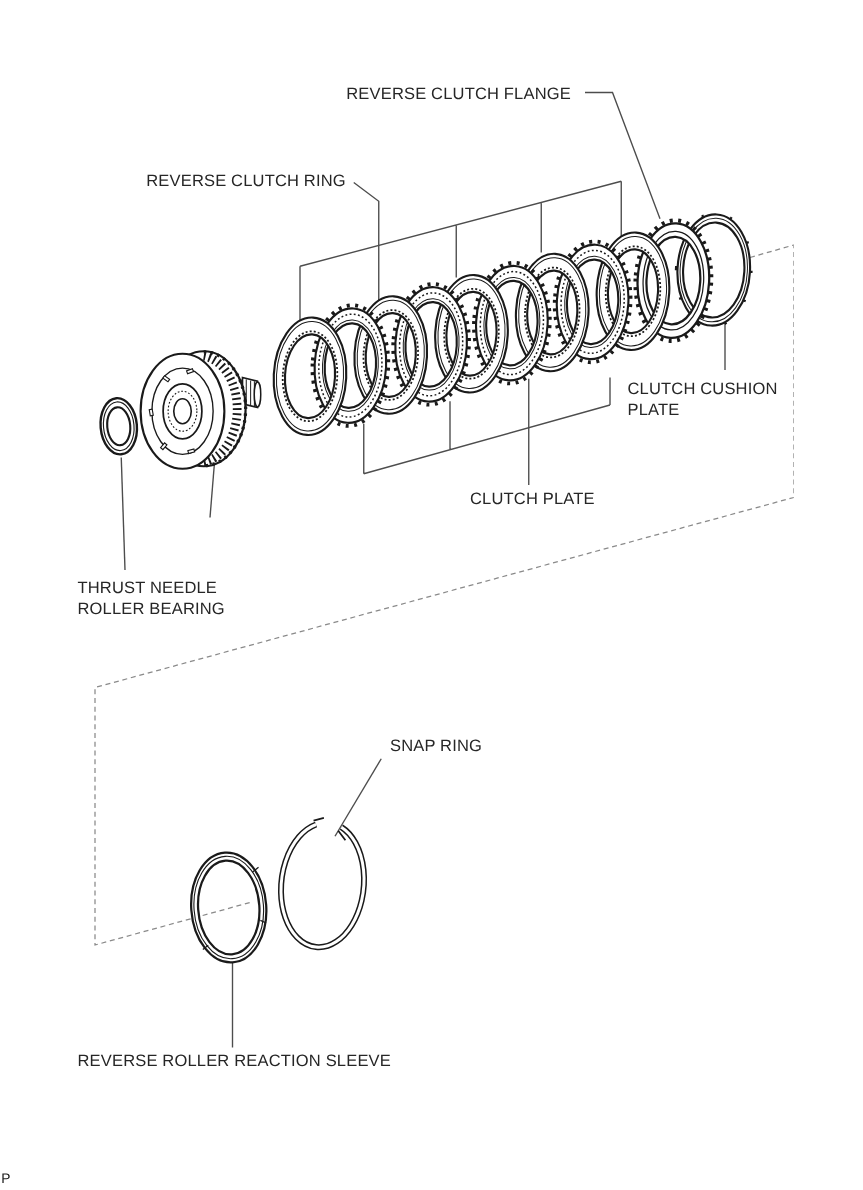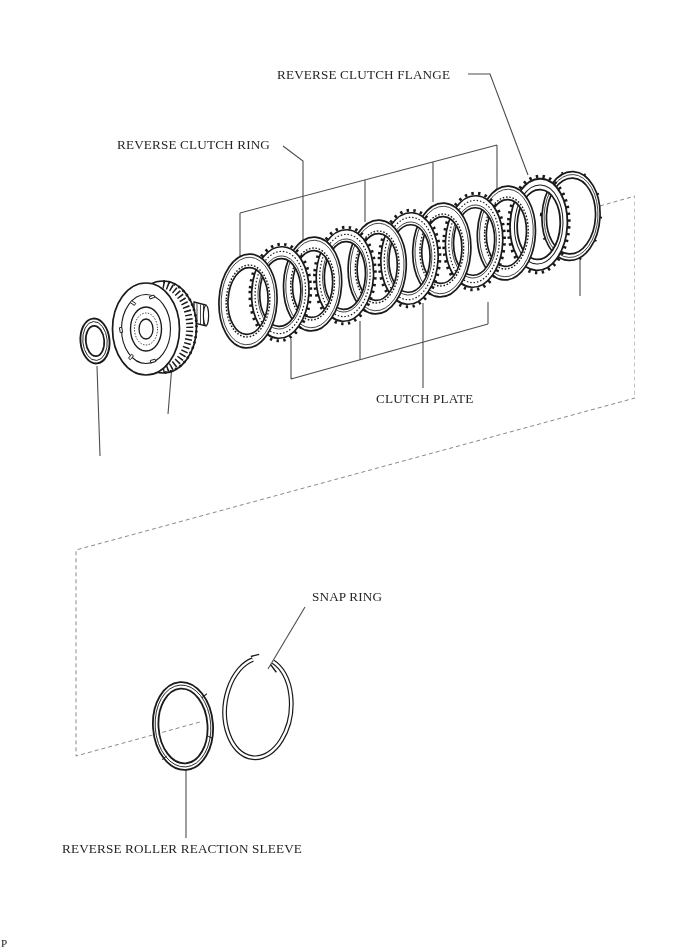--- a/index.html
+++ b/index.html
@@ -1,17 +1,17 @@
 <!DOCTYPE html>
 <html><head>
 <meta charset="utf-8">
 <style>
   html,body{margin:0;padding:0;background:#fff;}
   .page{position:relative;width:635px;height:952px;background:#ffffff;overflow:hidden;
-        font-family:Liberation Serif, serif;}
+        font-family:Liberation Sans, sans-serif;}
   .art{position:absolute;left:0;top:0;z-index:1;}
   .lbl{position:absolute;z-index:2;font-size:13.2px;line-height:16.5px;color:#262626;
        letter-spacing:.15px;white-space:nowrap;}
   .pmark{position:absolute;z-index:2;font-size:11px;color:#1a1a1a;}
 </style>
 </head>
 <body>
 
 <div class="page">
 
@@ -145,17 +145,25 @@
 
     <g fill="none" transform="rotate(6 258 708)">
       <path d="M268.2,660.4 A33,50 0 1 1 247.8,660.4" stroke="#1a1a1a" stroke-width="4.8"></path>
       <path d="M268.2,660.4 A33,50 0 1 1 247.8,660.4" stroke="#ffffff" stroke-width="2.4"></path>
       <path d="M245.5,657.5 l8,-3 M266,663.5 l6.5,7" stroke="#1a1a1a" stroke-width="1.4"></path>
     </g>
   </svg>
 
   <div class="lbl" style="left:277px;top:67px">REVERSE CLUTCH FLANGE</div>
   <div class="lbl" style="left:117px;top:137px">REVERSE CLUTCH RING</div>
+  <div class="lbl" style="left:502px;top:303px">
+    <div>CLUTCH CUSHION</div>
+    <div>PLATE</div>
+  </div>
   <div class="lbl" style="left:376px;top:391px">CLUTCH PLATE</div>
+  <div class="lbl" style="left:62px;top:462px">
+    <div>THRUST NEEDLE</div>
+    <div>ROLLER BEARING</div>
+  </div>
   <div class="lbl" style="left:312px;top:589px">SNAP RING</div>
   <div class="lbl" style="left:62px;top:841px">REVERSE ROLLER REACTION SLEEVE</div>
   <div class="pmark" style="left:1px;top:937px">P</div>
 </div>
 
 </body></html>

